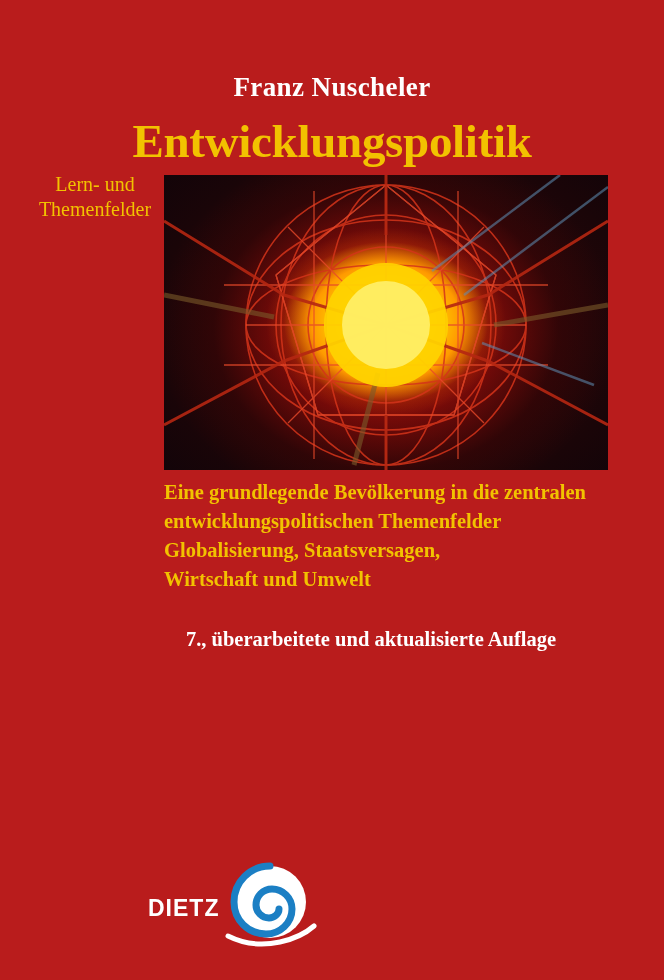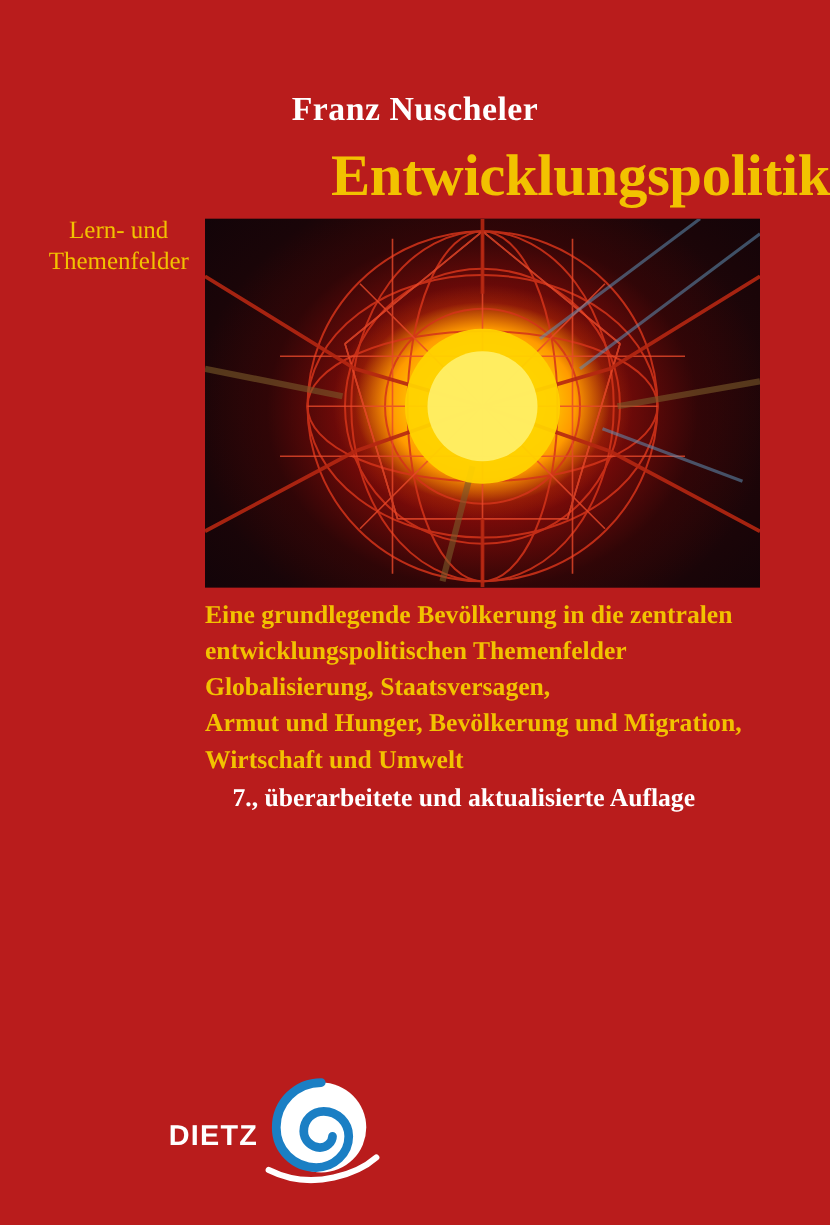--- a/index.html
+++ b/index.html
@@ -28,21 +28,21 @@
     font-size: 27px;
     font-weight: bold;
     letter-spacing: 0.4px;
   }
   
   .title {
     position: absolute;
     top: 114px;
     left: 0;
     width: 664px;
-    text-align: right;
+    text-align: center;
     color: #f2c200;
     font-size: 47px;
     font-weight: bold;
     letter-spacing: -0.3px;
   }
   
   .sidelabel {
     position: absolute;
     top: 172px;
     left: 30px;
@@ -95,21 +95,21 @@
     width: 664px;
     text-align: center;
     color: #ffffff;
     font-size: 20.5px;
     font-weight: bold;
     padding-left: 39px;
   }
   
   .logo {
     position: absolute;
-    left: 135px;
+    left: 148px;
     top: 862px;
     width: 240px;
     height: 85px;
   }
   .logo-word {
     position: absolute;
     left: 0;
     top: 33px;
     color: #ffffff;
     font-family: "Liberation Sans", sans-serif;
@@ -176,21 +176,20 @@
       </g>
       <circle cx="222" cy="150" r="62" fill="#ffd200" opacity="0.95"></circle>
       <circle cx="222" cy="150" r="44" fill="#fff06a" opacity="0.9"></circle>
     </svg>
   </div>
 
   <div class="blurb">
     <div>Eine grundlegende Bevölkerung in die zentralen</div>
     <div>entwicklungspolitischen Themenfelder</div>
     <div>Globalisierung, Staatsversagen,</div>
-    <div>Armut und Hunger, Bevölkerung und Migration,</div>
     <div>Wirtschaft und Umwelt</div>
   </div>
 
   <div class="edition">7., überarbeitete und aktualisierte Auflage</div>
 
   <div class="logo">
     <div class="logo-word">DIETZ</div>
     <svg class="logo-mark" viewBox="0 0 120 85">
       <circle cx="60" cy="40" r="36" fill="#ffffff"></circle>
       <path d="M60 4 C40 4 24 20 24 40 C24 58 38 72 56 72 C70 72 82 61 82 47 C82 36 73 27 62 27 C53 27 46 34 46 43 C46 50 52 56 59 56 C64 56 69 52 69 47" fill="none" stroke="#1b7fc4" stroke-width="7" stroke-linecap="round"></path>

